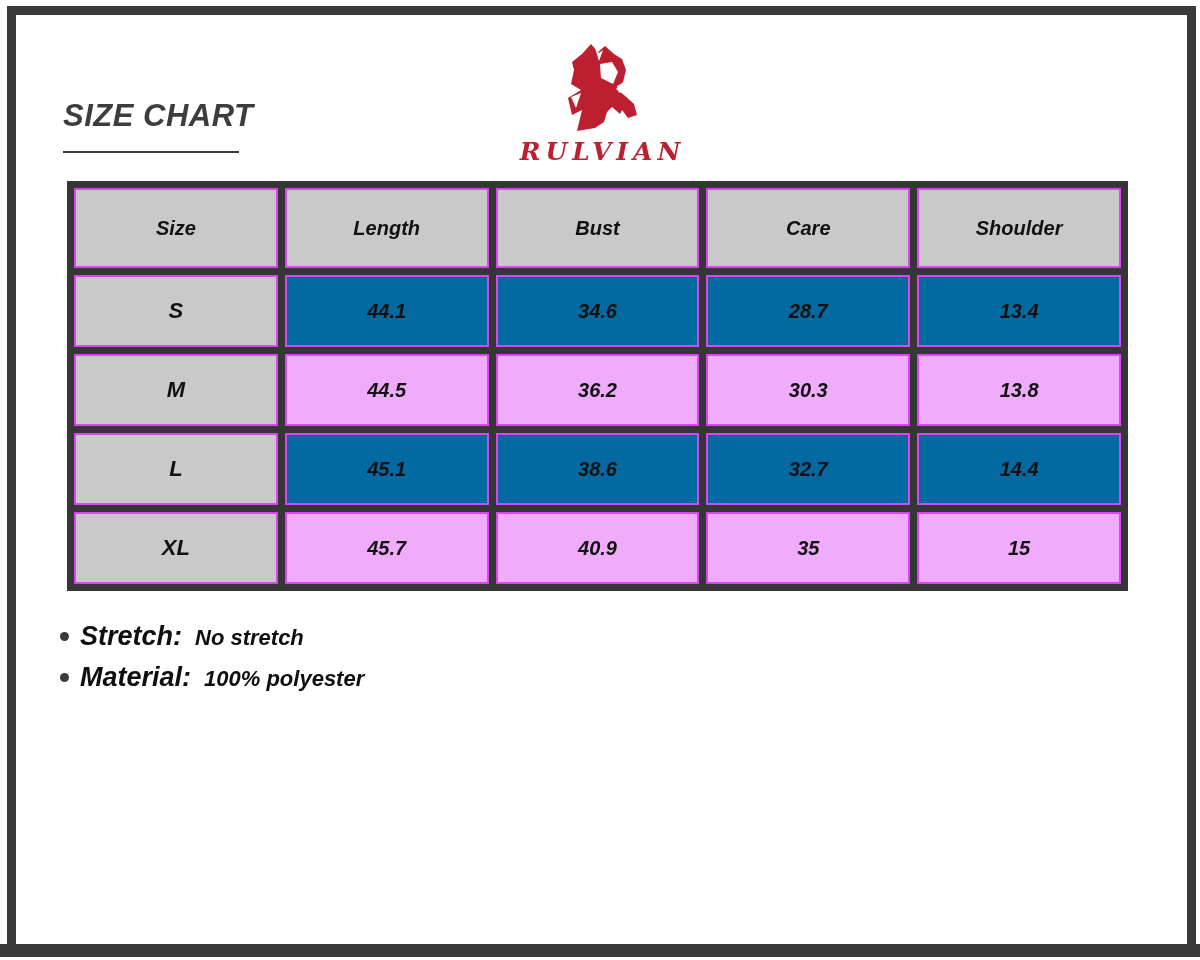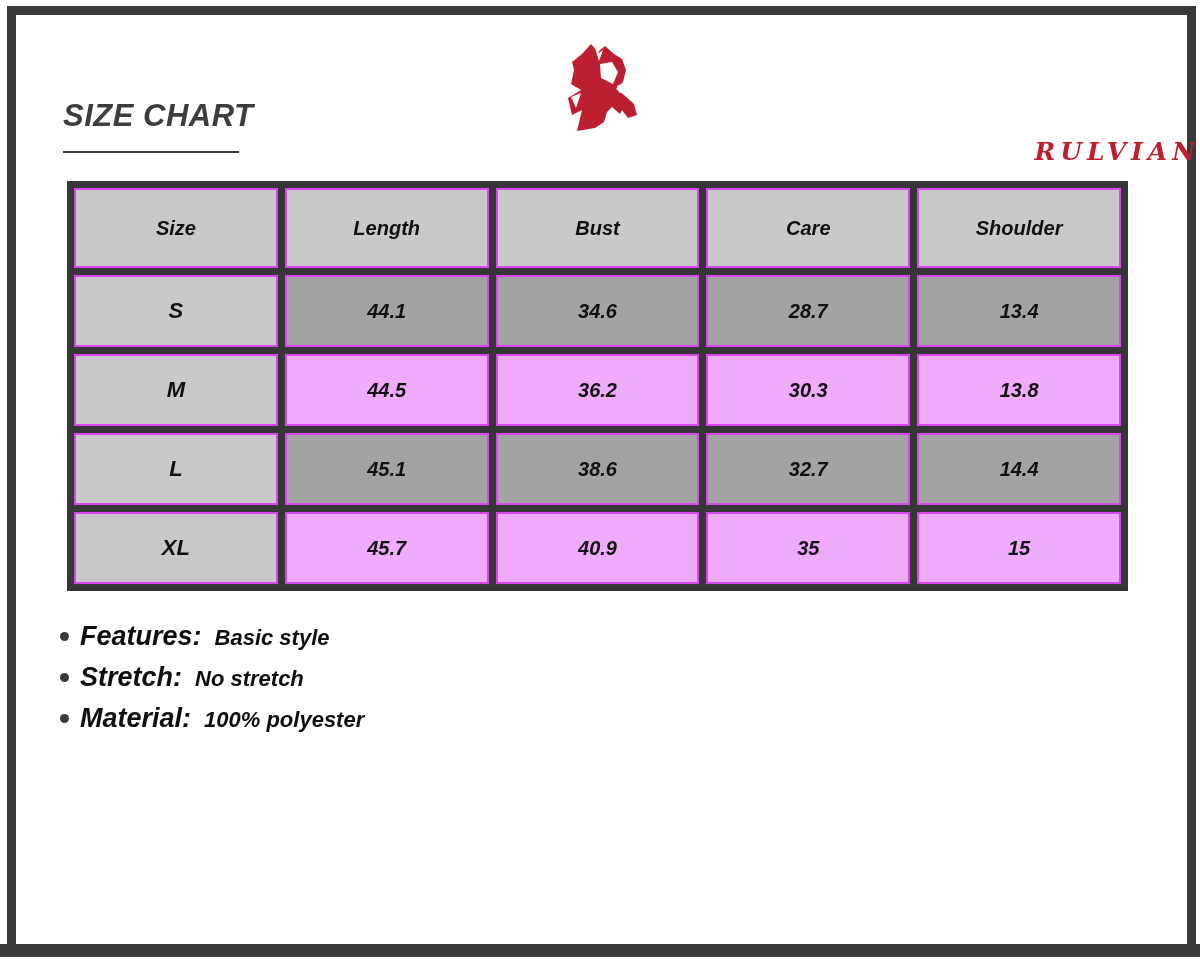--- a/index.html
+++ b/index.html
@@ -37,21 +37,21 @@
     width:176px; height:2px; background:#3a3a3a;
   }
 
   
   .logo-mark {
     position:absolute; left:562px; top:42px;
     width:76px; height:92px;
   }
   .brand-name {
     position:absolute; left:0; top:137px; width:1200px;
-    text-align:right;
+    text-align:center;
     font-family:"DejaVu Serif", serif;
     font-weight:bold; font-size:25px;
     letter-spacing:5px; text-indent:5px;
     color:#bc1f30;
   }
 
   
   .table-wrap { position:absolute; left:67px; top:181px; width:1061px; }
   table.size-table {
     width:100%;
@@ -69,21 +69,21 @@
   .size-table th {
     height:80px;
     background:#c9c9c9;
     font-size:20px;
   }
   .size-table td { height:72px; }
   .size-table td.size-col {
     background:#c9c9c9;
     font-size:22px;
   }
-  .size-table td.val { background:#a3a3a3; font-size:20px; }
+  .size-table td.val { background:#0369a1; font-size:20px; }
   .size-table tr.alt td.val { background:#f0abfc; }
 
   
   .details { position:absolute; left:60px; top:621px; }
   .detail-item {
     display:flex; align-items:center;
     margin-bottom:10px; height:31px;
   }
   .bullet {
     width:9px; height:9px; border-radius:50%;
@@ -157,25 +157,20 @@
           <td class="val">35</td>
           <td class="val">15</td>
         </tr>
       </tbody>
     </table>
   </div>
 
   <div class="details">
     <div class="detail-item">
       <span class="bullet"></span>
-      <span class="detail-label">Features:</span>
-      <span class="detail-value">Basic style</span>
-    </div>
-    <div class="detail-item">
-      <span class="bullet"></span>
       <span class="detail-label">Stretch:</span>
       <span class="detail-value">No stretch</span>
     </div>
     <div class="detail-item">
       <span class="bullet"></span>
       <span class="detail-label">Material:</span>
       <span class="detail-value">100% polyester</span>
     </div>
   </div>
 

